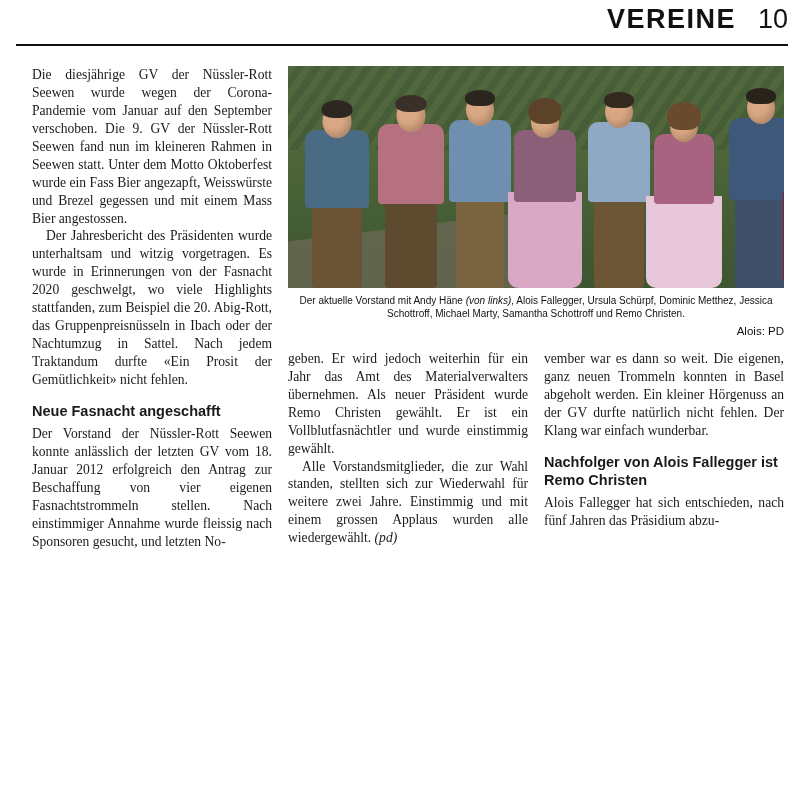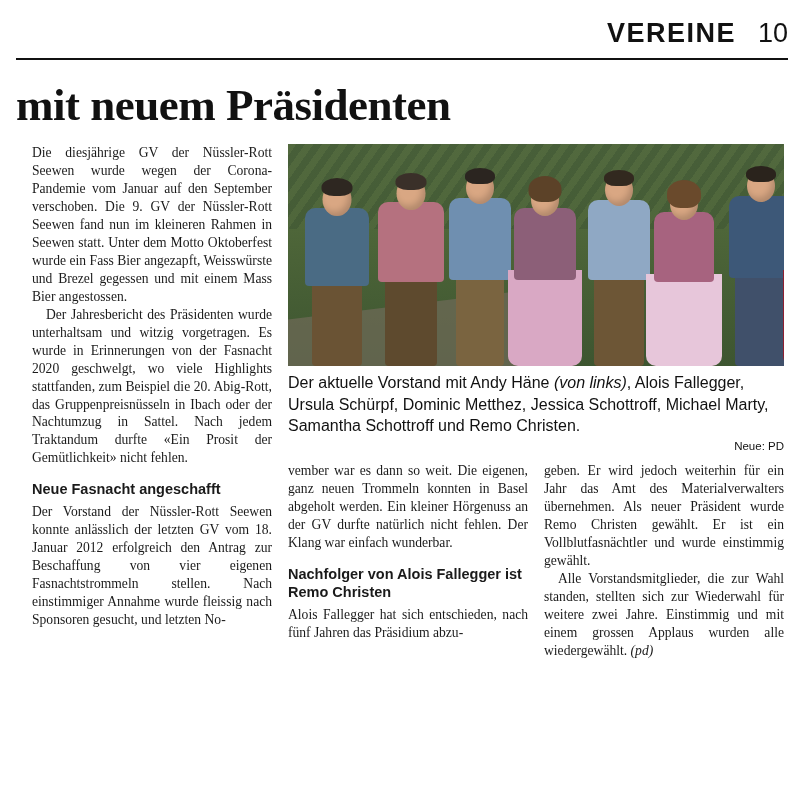--- a/index.html
+++ b/index.html
@@ -13,21 +13,21 @@
     font-family: "Liberation Serif", serif;
     color: #1a1a1a;
     position: relative;
     overflow: hidden;
   }
   .page {
     position: relative;
     width: 804px;
     height: 802px;
     box-sizing: border-box;
-    padding: 14px 16px;
+    padding: 0 16px;
   }
   
   .masthead {
     display: flex;
     align-items: baseline;
     justify-content: flex-end;
     gap: 22px;
     padding-top: 4px;
     height: 44px;
     box-sizing: border-box;
@@ -154,24 +154,24 @@
   }
   .person .legs {
     position: absolute;
     left: 50%;
     transform: translateX(-50%);
     background: #4a3a2a;
     border-radius: 4px;
   }
   .caption {
     font-family: "Liberation Sans", sans-serif;
-    font-size: 16px;
+    font-size: 10px;
     line-height: 1.33;
     margin-top: 6px;
-    text-align: left;
+    text-align: center;
     color: #111;
   }
   .credit {
     font-family: "Liberation Sans", sans-serif;
     font-size: 11.5px;
     text-align: right;
     margin-top: 4px;
     color: #111;
   }
   .italic { font-style: italic; }
@@ -182,21 +182,20 @@
 
 <div class="page">
 
   <div class="masthead">
     <span class="section">VEREINE</span>
     <span class="pagenum">10</span>
   </div>
   <div class="rule-top"></div>
 
   <h1 class="headline">
-    <span class="line2">mit neuem Präsidenten</span>
   </h1>
 
   <div class="content">
 
     <div class="col col-1-wrap">
       <p>Die diesjährige GV der Nüssler-Rott Seewen wurde wegen der Corona-Pandemie vom Januar auf den September verschoben. Die 9. GV der Nüssler-Rott Seewen fand nun im kleineren Rahmen in Seewen statt. Unter dem Motto Oktoberfest wurde ein Fass Bier angezapft, Weisswürste und Brezel gegessen und mit einem Mass Bier angestossen.</p>
       <p>Der Jahresbericht des Präsidenten wurde unterhaltsam und witzig vorgetragen. Es wurde in Erinnerungen von der Fasnacht 2020 geschwelgt, wo viele Highlights stattfanden, zum Beispiel die 20. Abig-Rott, das Gruppenpreisnüsseln in Ibach oder der Nachtumzug in Sattel. Nach jedem Traktandum durfte «Ein Prosit der Gemütlichkeit» nicht fehlen.</p>
       <div class="subsection">Neue Fasnacht angeschafft</div>
       <p class="after-head">Der Vorstand der Nüssler-Rott Seewen konnte anlässlich der letzten GV vom 18. Januar 2012 erfolgreich den Antrag zur Beschaffung von vier eigenen Fasnachtstrommeln stellen. Nach einstimmiger Annahme wurde fleissig nach Sponsoren gesucht, und letzten No-</p>
     </div>
@@ -261,28 +260,28 @@
           <div class="legs" style="width:82px;height:96px;bottom:0;background:#8e1f30;border-radius:0 0 10px 10px;"></div>
 
         </div>
 
       </div>
 
       <div class="caption">
         <span>Der aktuelle Vorstand mit Andy Häne</span>
         <span class="italic">(von links)</span><span>, Alois Fallegger, Ursula Schürpf, Dominic Metthez, Jessica Schottroff, Michael Marty, Samantha Schottroff und Remo Christen.</span>
       </div>
-      <div class="credit">Neue: PD</div>
+      <div class="credit">Alois: PD</div>
+    </div>
+
+    <div class="col" style="margin-top:10px;">
+      <p>geben. Er wird jedoch weiterhin für ein Jahr das Amt des Materialverwalters übernehmen. Als neuer Präsident wurde Remo Christen gewählt. Er ist ein Vollblutfasnächtler und wurde einstimmig gewählt.</p>
+      <p><span>Alle Vorstandsmitglieder, die zur Wahl standen, stellten sich zur Wiederwahl für weitere zwei Jahre. Einstimmig und mit einem grossen Applaus wurden alle wiedergewählt.</span> <span class="italic">(pd)</span></p>
     </div>
 
     <div class="col" style="margin-top:10px;">
       <p>vember war es dann so weit. Die eigenen, ganz neuen Trommeln konnten in Basel abgeholt werden. Ein kleiner Hörgenuss an der GV durfte natürlich nicht fehlen. Der Klang war einfach wunderbar.</p>
       <div class="subsection">Nachfolger von Alois Fallegger ist Remo Christen</div>
       <p class="after-head">Alois Fallegger hat sich entschieden, nach fünf Jahren das Präsidium abzu-</p>
     </div>
 
-    <div class="col" style="margin-top:10px;">
-      <p>geben. Er wird jedoch weiterhin für ein Jahr das Amt des Materialverwalters übernehmen. Als neuer Präsident wurde Remo Christen gewählt. Er ist ein Vollblutfasnächtler und wurde einstimmig gewählt.</p>
-      <p><span>Alle Vorstandsmitglieder, die zur Wahl standen, stellten sich zur Wiederwahl für weitere zwei Jahre. Einstimmig und mit einem grossen Applaus wurden alle wiedergewählt.</span> <span class="italic">(pd)</span></p>
-    </div>
-
   </div>
 </div>
 
 </body></html>

